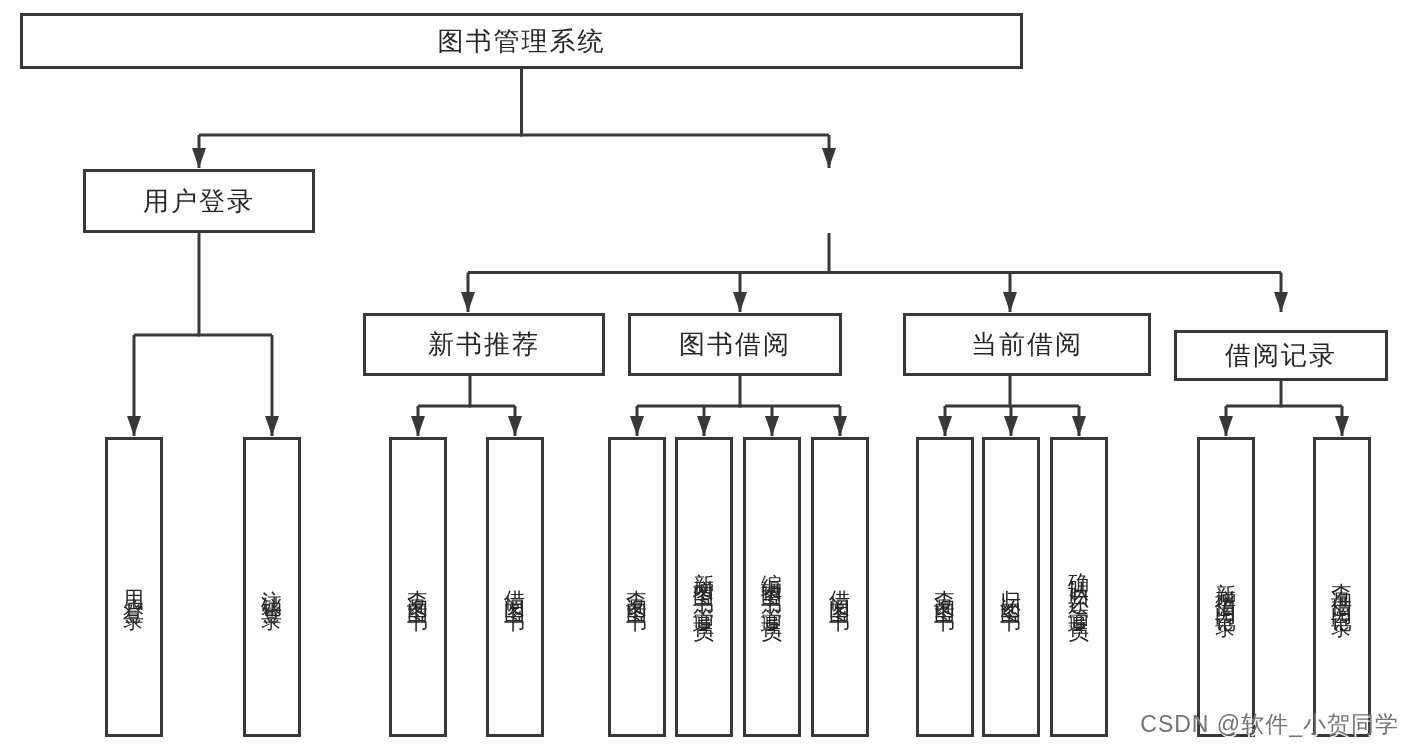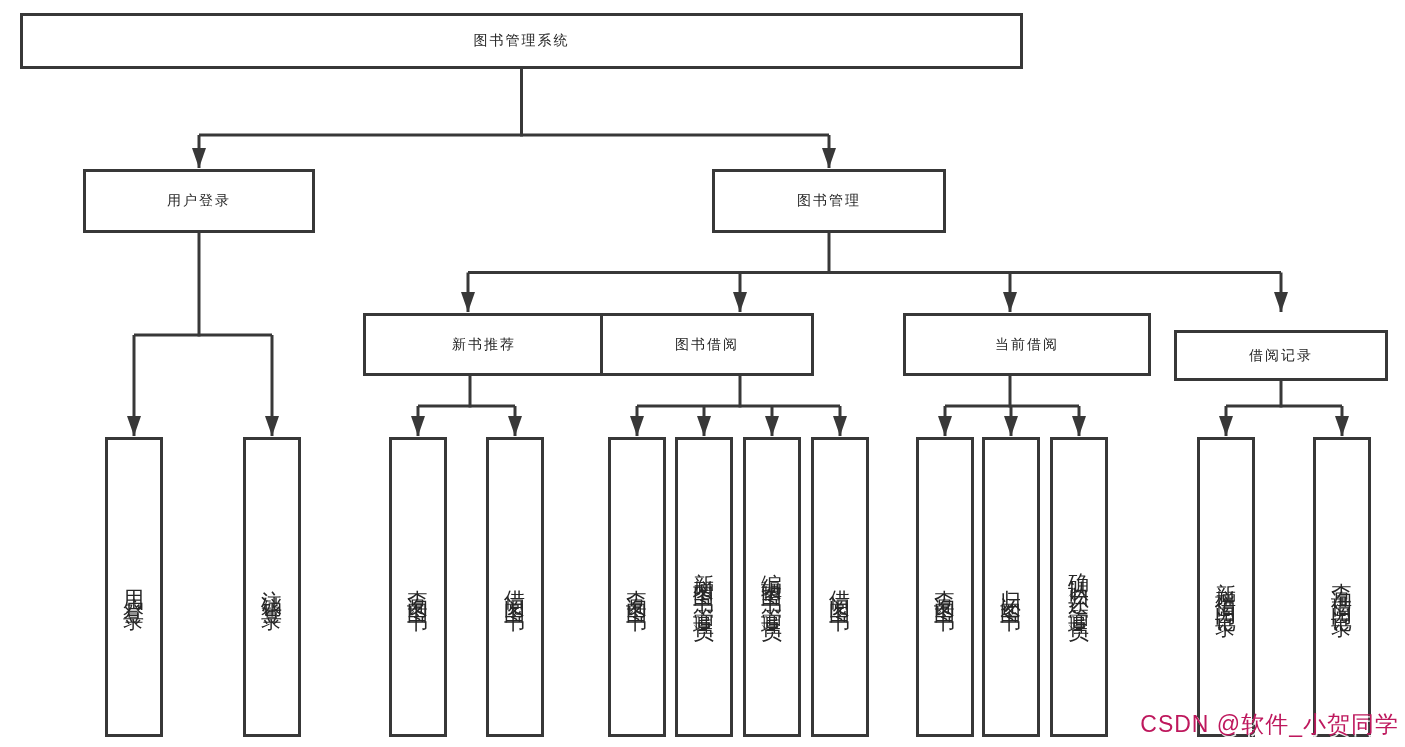--- a/index.html
+++ b/index.html
@@ -13,33 +13,33 @@
   .connector-layer{position:absolute;left:0;top:0;z-index:0;}
   .box{
     position:absolute;
     background:#ffffff;
     border:3px solid #383838;
     box-sizing:border-box;
     display:flex;align-items:center;justify-content:center;
     color:#262626;
     z-index:1;
   }
-  .h{font-size:14px;letter-spacing:2px;white-space:nowrap;}
+  .h{font-size:26px;letter-spacing:2px;white-space:nowrap;}
   .v{
     writing-mode:vertical-rl;
     text-orientation:mixed;
     font-size:21px;
     letter-spacing:7px;
     line-height:1;
   }
   .watermark{
     position:absolute;
     right:6px;bottom:7px;
     font-size:23px;
-    color:#be185d;
+    color:#737373;
     text-shadow:1.5px 1.5px 0 rgba(255,255,255,0.9);
     letter-spacing:1px;
     z-index:3;
     white-space:nowrap;
   }
 </style>
 </head>
 <body>
 
 <div class="stage">
@@ -90,24 +90,23 @@
       <line x1="1281" y1="376" x2="1281" y2="407.5"></line>
       <line x1="1226" y1="406" x2="1342" y2="406"></line>
       <line x1="1226" y1="406" x2="1226" y2="436" marker-end="url(#arw)"></line>
       <line x1="1342" y1="406" x2="1342" y2="436" marker-end="url(#arw)"></line>
     </g>
   </svg>
 
   <div class="box h" style="left:20px;top:13px;width:1003px;height:56px">图书管理系统</div>
 
   <div class="box h" style="left:83px;top:169px;width:232px;height:64px">用户登录</div>
-  <div class="box h" style="left:712px;top:169px;width:234px;height:64px">图书管理</div>
 
   <div class="box h" style="left:363px;top:313px;width:242px;height:63px">新书推荐</div>
-  <div class="box h" style="left:600px;top:313px;width:214px;height:63px">图书借阅</div>
+  <div class="box h" style="left:628px;top:313px;width:214px;height:63px">图书借阅</div>
   <div class="box h" style="left:903px;top:313px;width:248px;height:63px">当前借阅</div>
   <div class="box h" style="left:1174px;top:330px;width:214px;height:51px">借阅记录</div>
 
   <div class="box v" style="left:105px;top:437px;width:58px;height:300px">用户登录</div>
   <div class="box v" style="left:243px;top:437px;width:58px;height:300px">注销登录</div>
 
   <div class="box v" style="left:389px;top:437px;width:58px;height:300px">查询图书</div>
   <div class="box v" style="left:486px;top:437px;width:58px;height:300px">借阅图书</div>
 
   <div class="box v" style="left:608px;top:437px;width:58px;height:300px">查询图书</div>

